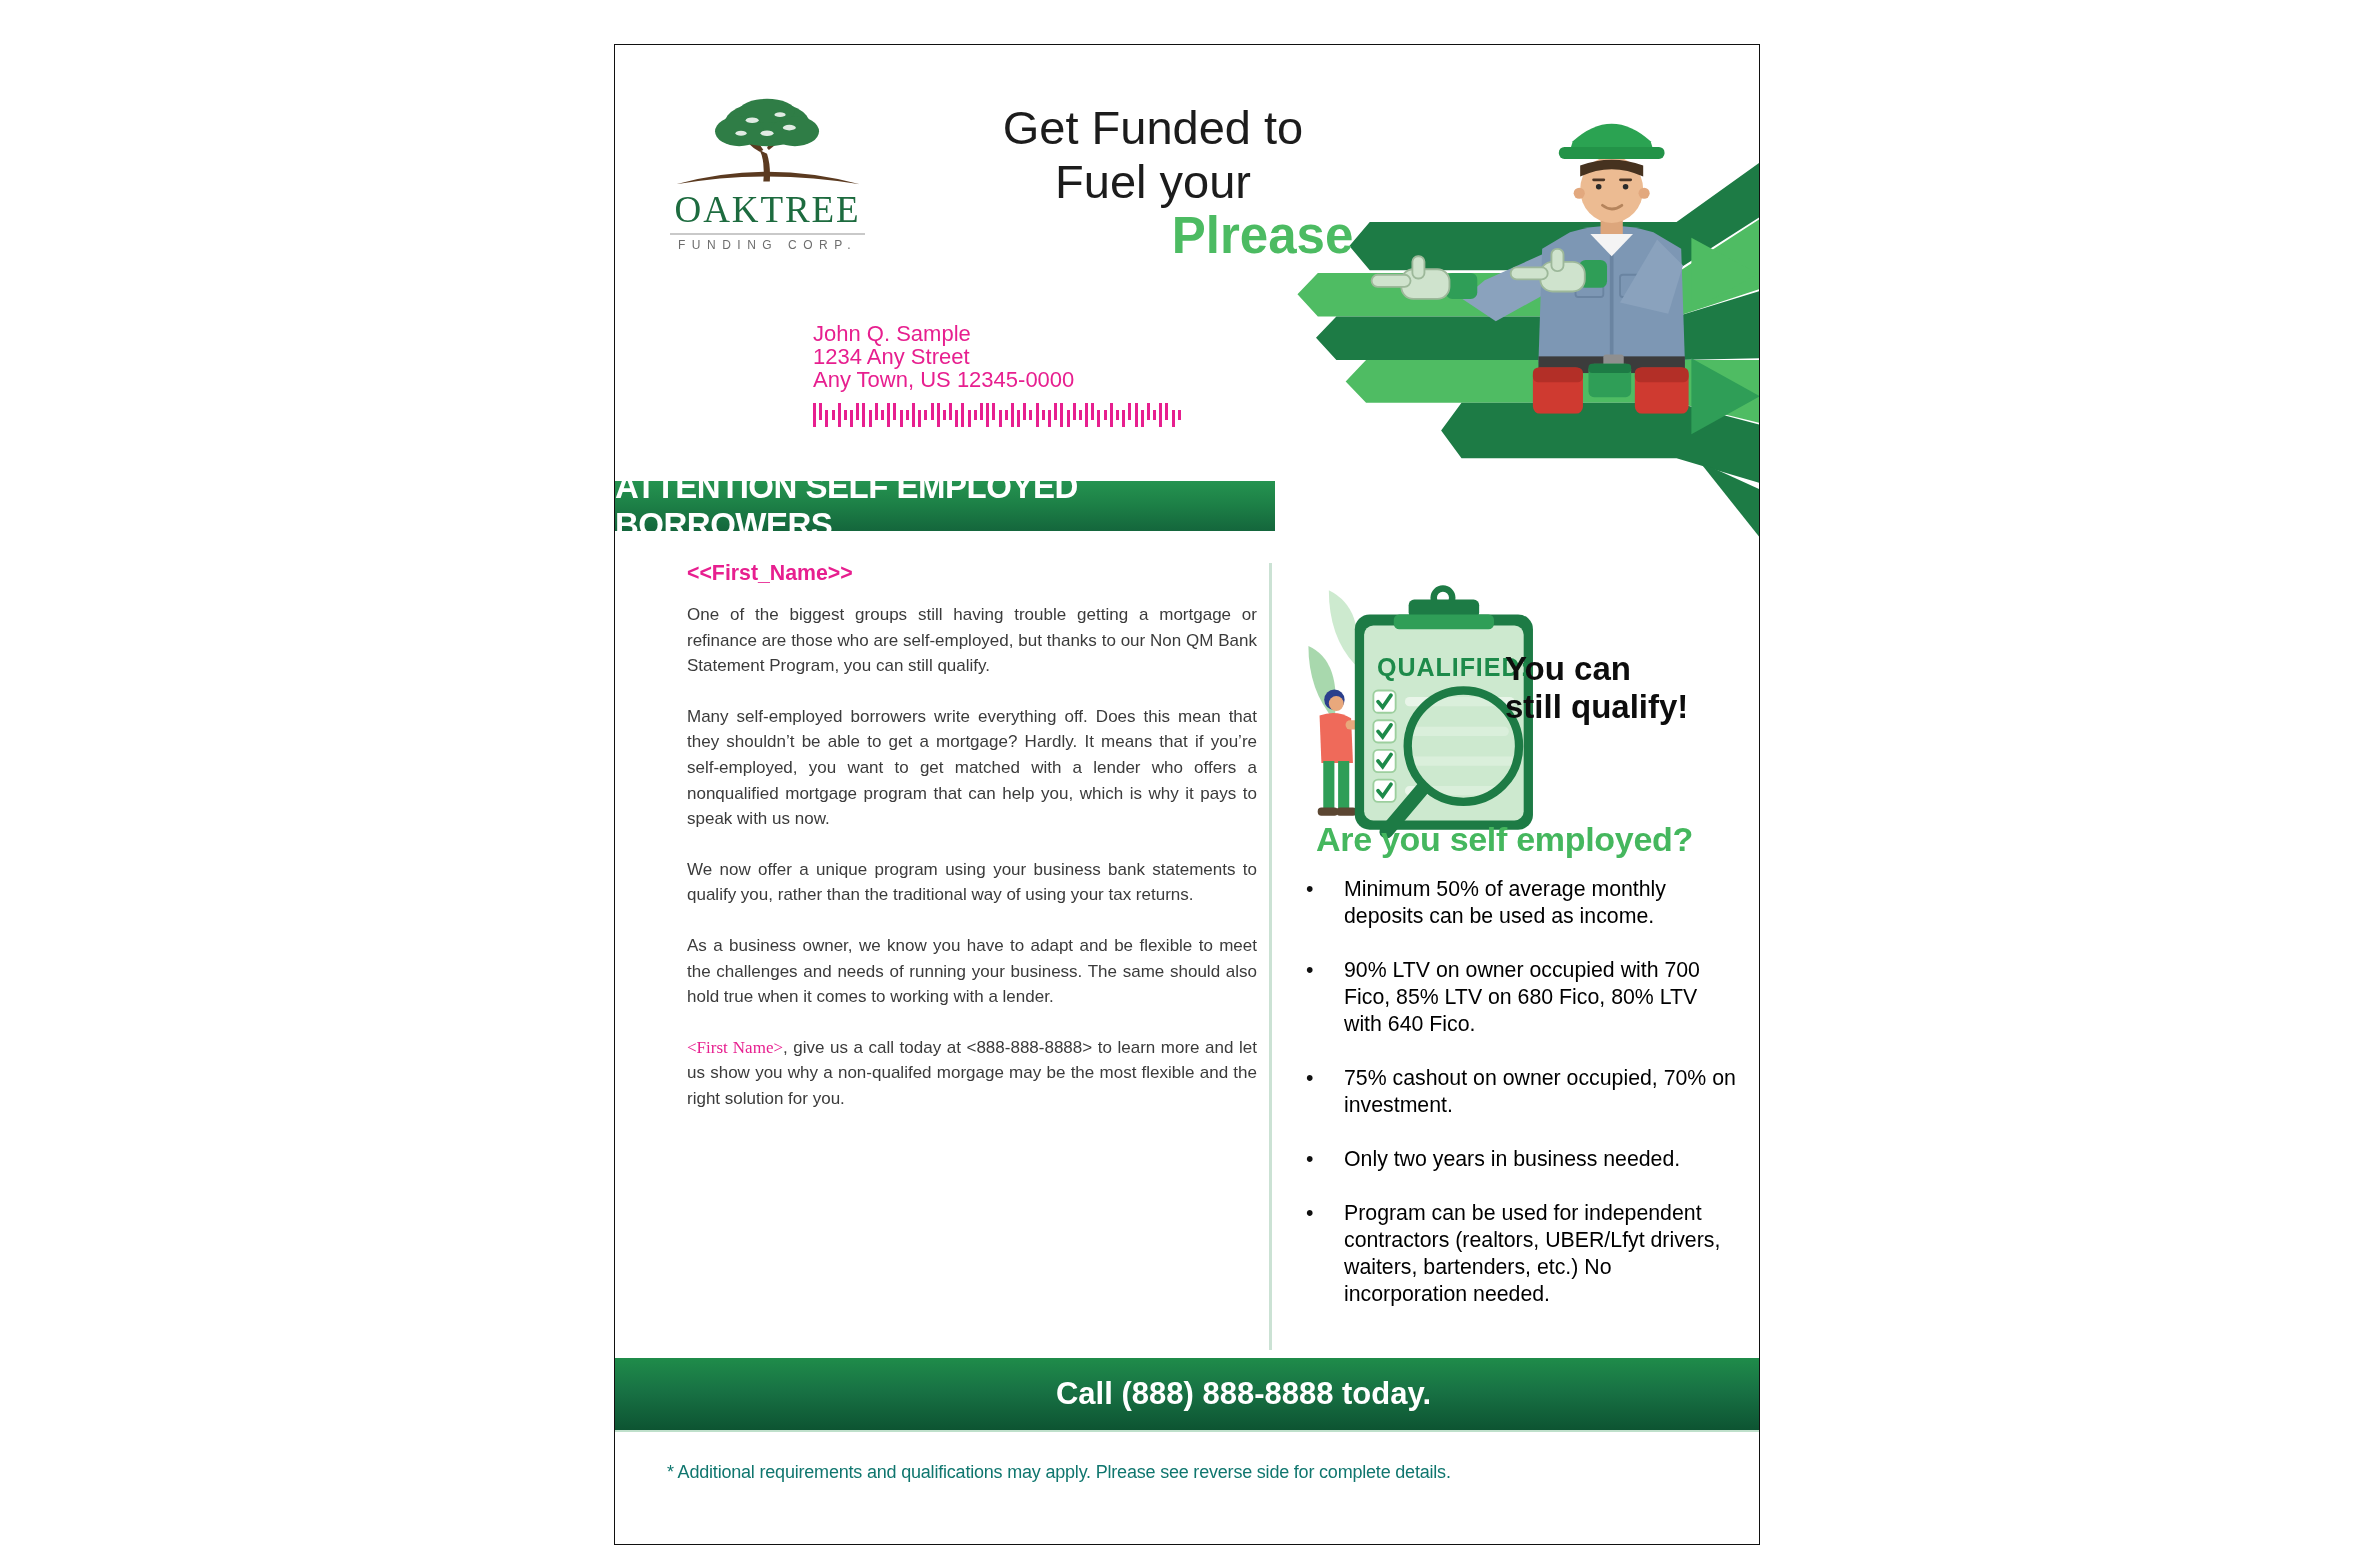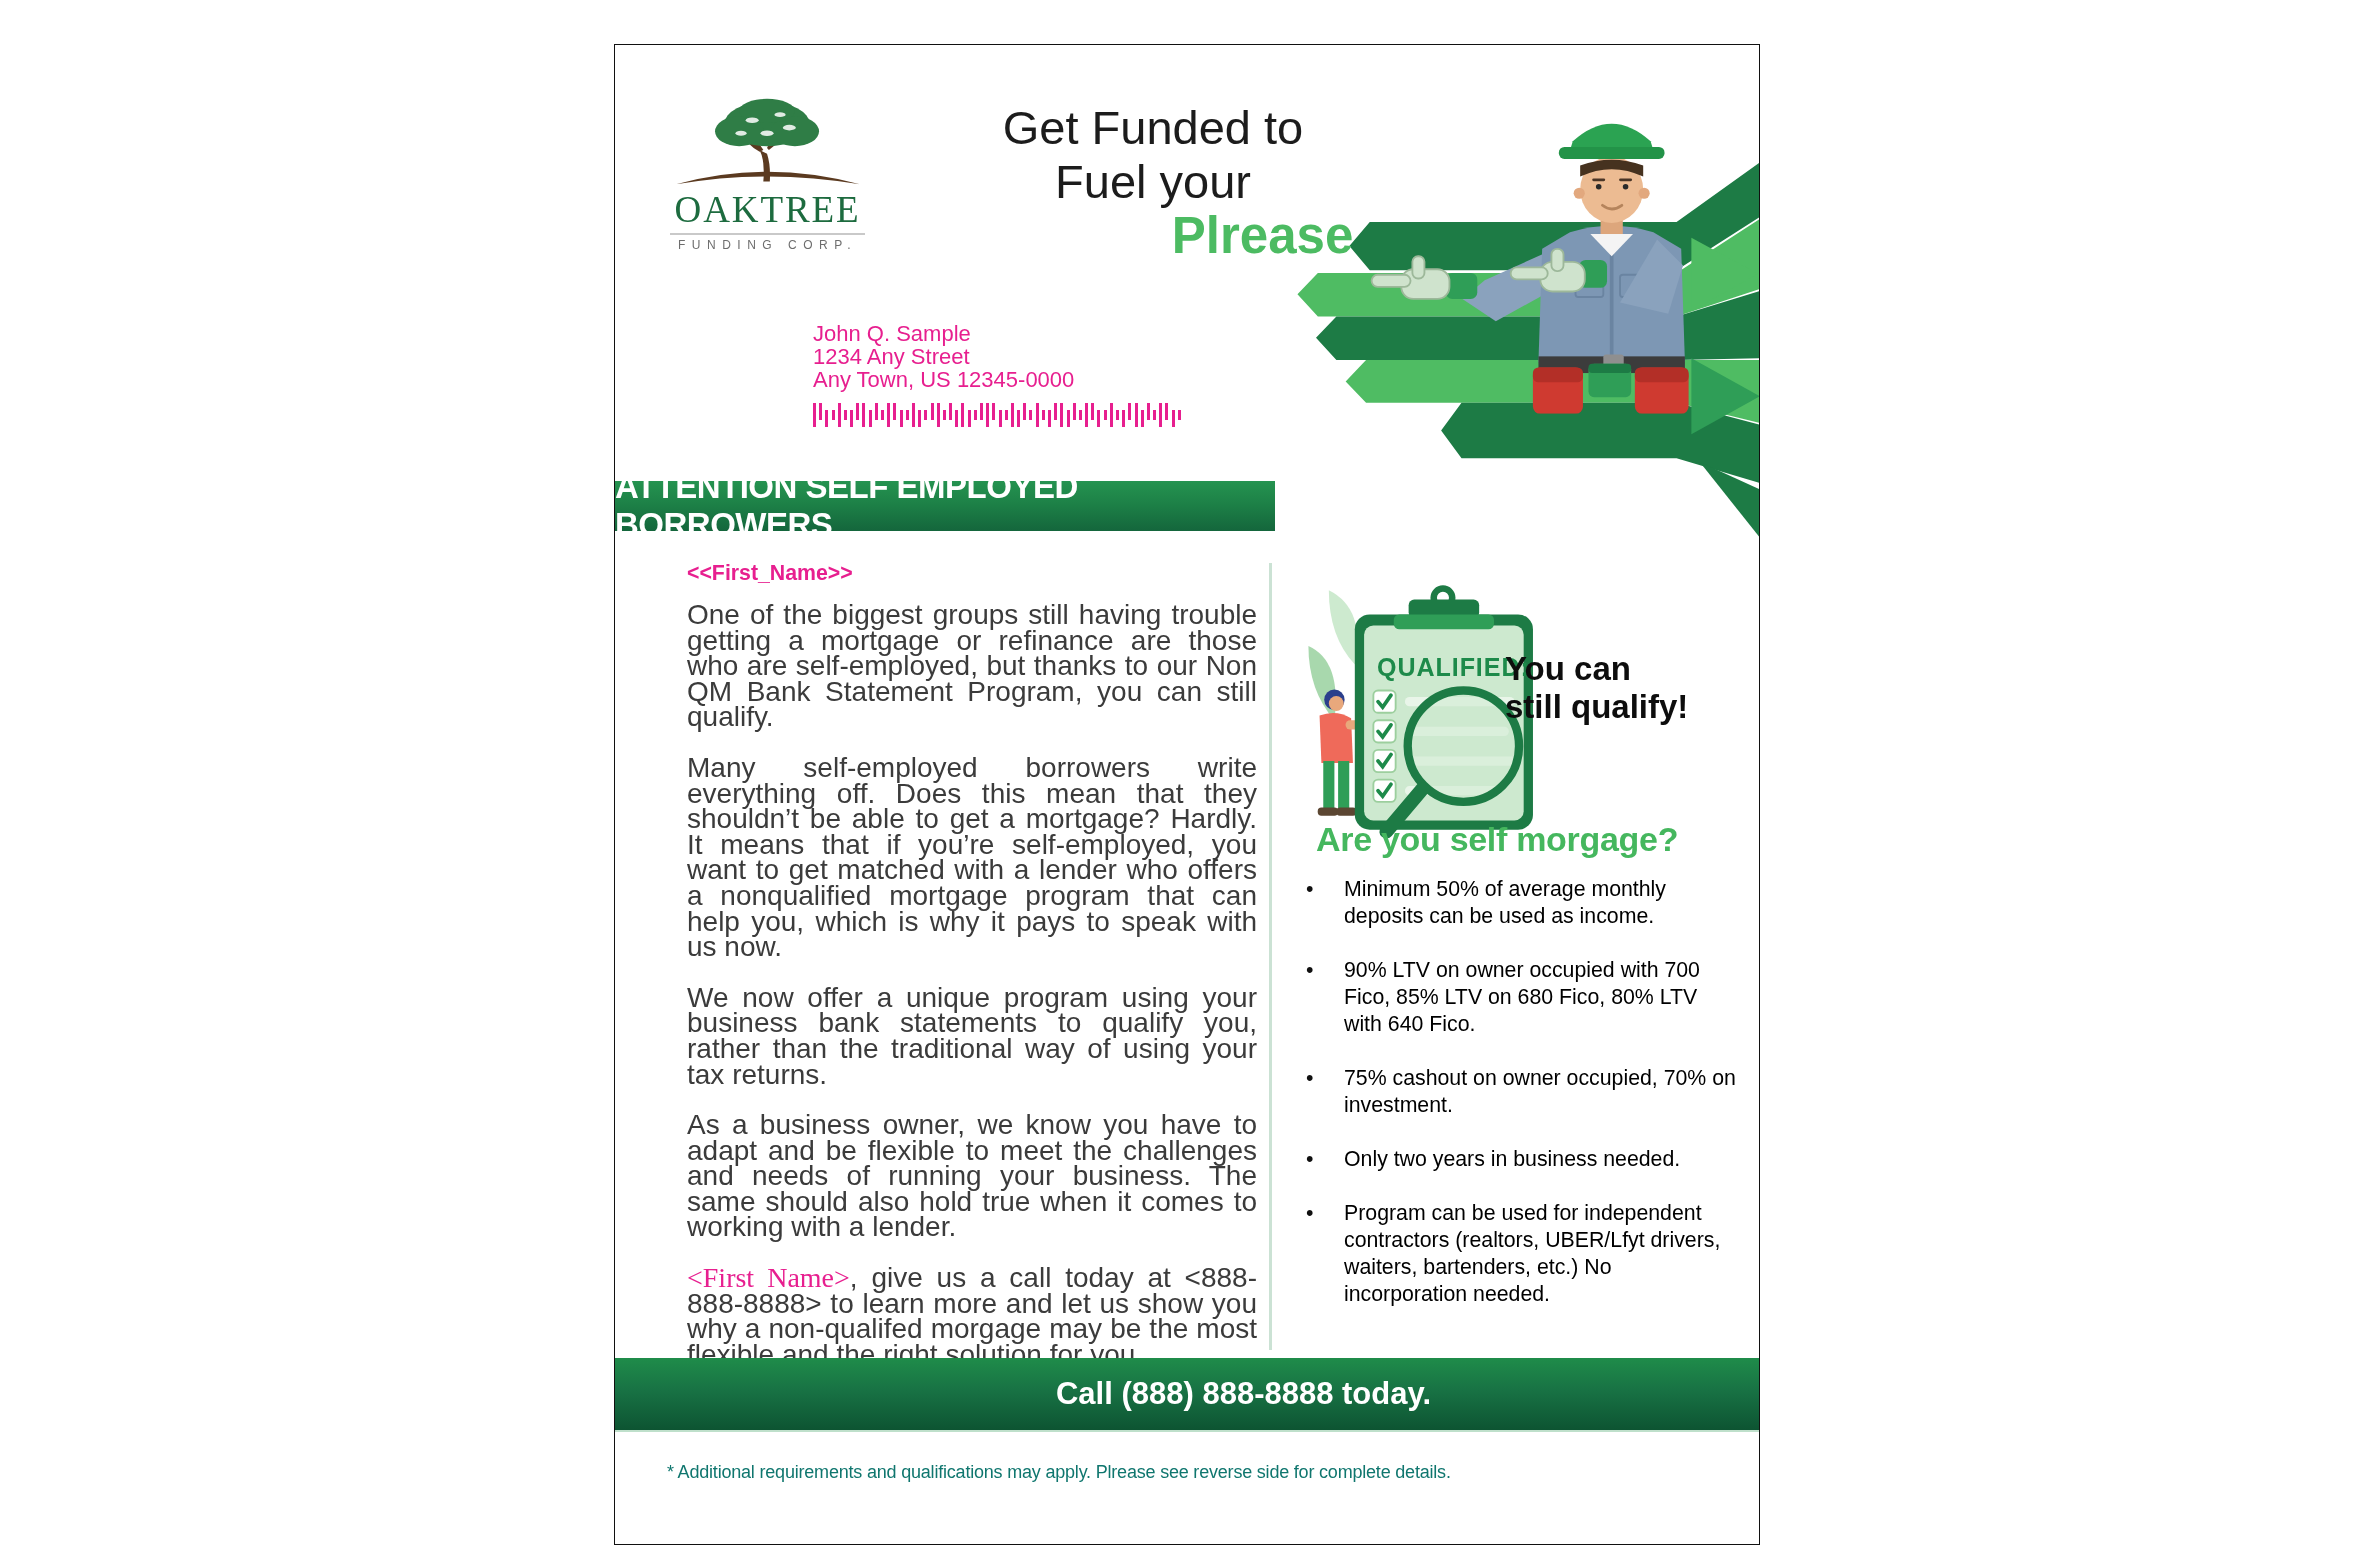--- a/index.html
+++ b/index.html
@@ -17,21 +17,21 @@
   .t-accent{font-size:51px;line-height:54px;font-weight:800;text-align:right;padding-right:3.7px;}
   
   .addr{left:198px;top:278px;color:#e71f8f;font-size:22px;line-height:22px;font-weight:500;}
   .addr div{margin-bottom:0.9px;}
   #barcode{left:198px;top:358px;width:371px;height:24px;}
   #barcode span{position:absolute;top:0;width:3px;background:#e71f8f;display:block;}
   
   .attention{left:0;top:436px;width:660px;height:50px;background:linear-gradient(180deg,#259350 0%,#1d8147 45%,#14663c 100%);color:#fff;font-size:33px;font-weight:700;letter-spacing:-0.5px;display:flex;align-items:center;justify-content:center;}
   
   .greeting{left:72px;top:516px;color:#e71f8f;font-size:21.3px;font-weight:600;}
-  .letter{left:72px;top:557px;width:570px;color:#3b3b3b;font-size:28px;line-height:25.6px;text-align:justify;}
+  .letter{left:72px;top:557px;width:570px;color:#3b3b3b;font-size:17px;line-height:25.6px;text-align:justify;}
   .letter p{margin:0 0 25px 0;}
   .pink{color:#e71f8f;font-family:Liberation Serif, serif;}
   .divider{left:654px;top:518px;width:2.8px;height:787px;background:#cbe2d4;}
   
   .youcan{left:890px;top:605px;color:#0d0d0d;font-size:33px;line-height:38px;font-weight:800;}
   .question{left:701px;top:775px;width:436px;color:#45b75e;font-size:34px;font-weight:700;letter-spacing:-0.3px;}
   .bullets{left:689px;top:831px;width:434px;margin:0;padding:0;list-style:none;color:#000000;font-size:21.3px;line-height:27px;}
   .bullets li{position:relative;padding-left:40px;margin-bottom:27px;}
   .bullets li::before{content:"•";position:absolute;left:1.9px;top:0;font-size:21.3px;color:#101010;}
   
@@ -263,21 +263,21 @@
 
     <circle cx="175" cy="178" r="60" fill="#cde9cf" fill-opacity="0.55" stroke="#1d7b45" stroke-width="9"></circle>
     <line x1="131" y1="224" x2="92" y2="270" stroke="#1d7b45" stroke-width="15" stroke-linecap="round"></line>
   </svg>
 
   <div class="abs youcan">
     <div>You can</div>
     <div>still qualify!</div>
   </div>
 
-  <div class="abs question">Are you self morgage?</div>
+  <div class="abs question">Are you self employed?</div>
   <ul class="abs bullets">
     <li>Minimum 50% of average monthly deposits can be used as income.</li>
     <li>90% LTV on owner occupied with 700 Fico, 85% LTV on 680 Fico, 80% LTV with 640 Fico.</li>
     <li>75% cashout on owner occupied, 70% on investment.</li>
     <li>Only two years in business needed.</li>
     <li>Program can be used for independent contractors (realtors, UBER/Lfyt drivers, waiters, bartenders, etc.) No incorporation needed.</li>
   </ul>
 
   <div class="abs callbar">
     <span>Call (888) 888-8888 today.</span>

